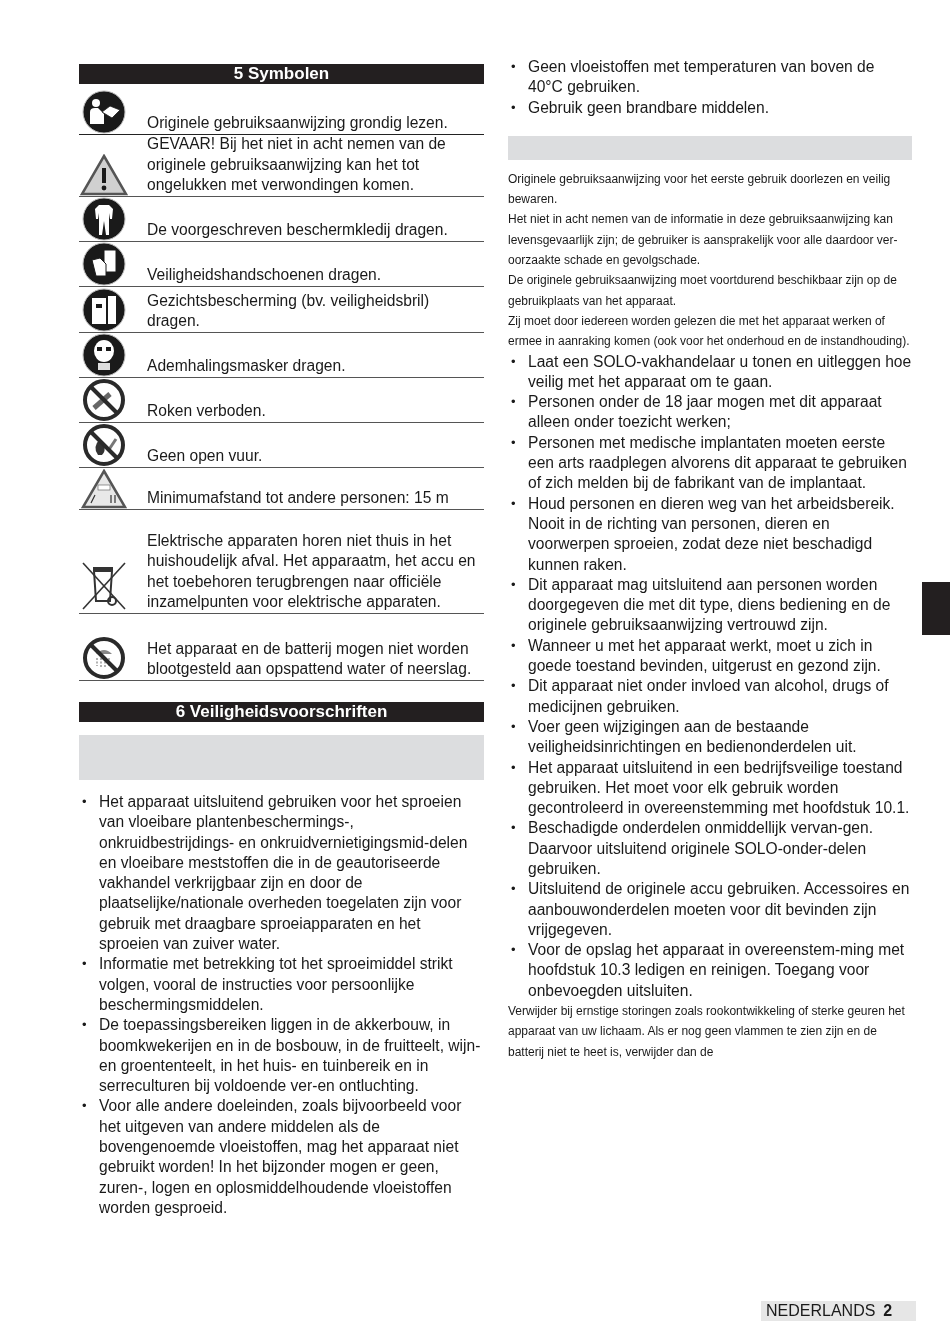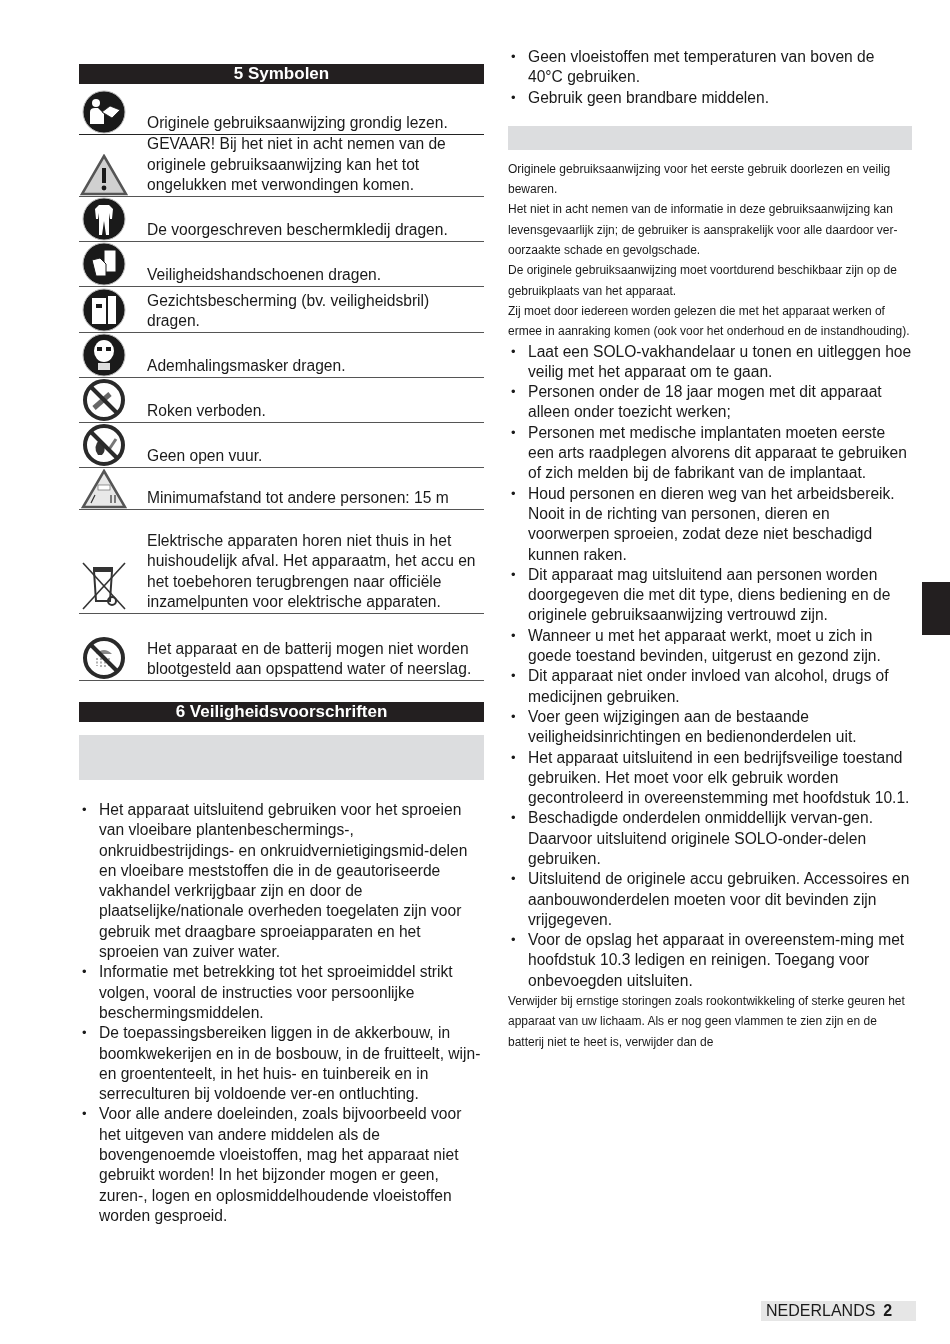--- a/index.html
+++ b/index.html
@@ -148,29 +148,29 @@
             <line x1="9" y1="9" x2="35" y2="35" stroke="#2a2a2a" stroke-width="4"></line>
           </svg>
       </div>
       <div class="sym-text">Het apparaat en de batterij mogen niet worden blootgesteld aan opspattend water of neerslag.</div>
     </div>
   </div>
 
   <div class="sec-head" style="margin-top:21px">6 Veiligheidsvoorschriften</div>
   <div class="gray-bar" style="height:45px; margin-top:13px"></div>
 
-  <ul class="bullets" style="margin-top:20px">
+  <ul class="bullets" style="margin-top:12px">
     <li>Het apparaat uitsluitend gebruiken voor het sproeien van vloeibare plantenbeschermings-, onkruidbestrijdings- en onkruidvernietigingsmid-delen en vloeibare meststoffen die in de geautoriseerde vakhandel verkrijgbaar zijn en door de plaatselijke/nationale overheden toegelaten zijn voor gebruik met draagbare sproeiapparaten en het sproeien van zuiver water.</li>
     <li>Informatie met betrekking tot het sproeimiddel strikt volgen, vooral de instructies voor persoonlijke beschermingsmiddelen.</li>
     <li>De toepassingsbereiken liggen in de akkerbouw, in boomkwekerijen en in de bosbouw, in de fruitteelt, wijn- en groententeelt, in het huis- en tuinbereik en in serreculturen bij voldoende ver-en ontluchting.</li>
     <li>Voor alle andere doeleinden, zoals bijvoorbeeld voor het uitgeven van andere middelen als de bovengenoemde vloeistoffen, mag het apparaat niet gebruikt worden! In het bijzonder mogen er geen, zuren-, logen en oplosmiddelhoudende vloeistoffen worden gesproeid.</li>
   </ul>
 </div>
 
-<div class="col col-right" style="top:47px">
+<div class="col col-right" style="top:57px">
   <ul class="bullets">
     <li>Geen vloeistoffen met temperaturen van boven de 40°C gebruiken.</li>
     <li>Gebruik geen brandbare middelen.</li>
   </ul>
   <div class="gray-bar" style="height:24px; margin-top:18px"></div>
 
   <div style="margin-top:9px">
     <p class="para">Originele gebruiksaanwijzing voor het eerste gebruik doorlezen en veilig bewaren.</p>
     <p class="para">Het niet in acht nemen van de informatie in deze gebruiksaanwijzing kan levensgevaarlijk zijn; de gebruiker is aansprakelijk voor alle daardoor ver-oorzaakte schade en gevolgschade.</p>
     <p class="para">De originele gebruiksaanwijzing moet voortdurend beschikbaar zijn op de gebruikplaats van het apparaat.</p>

